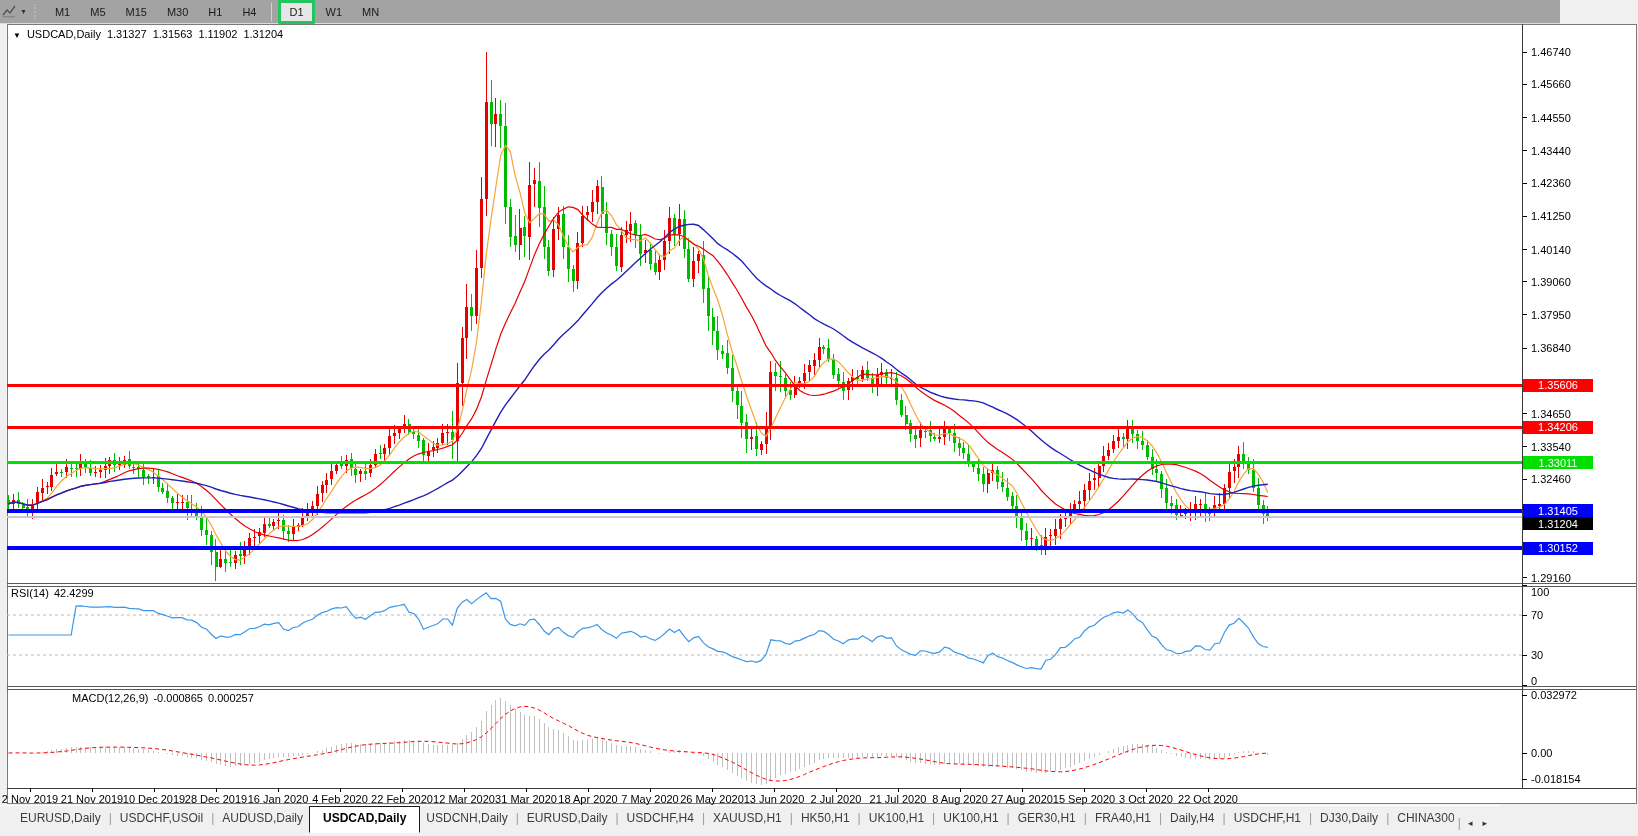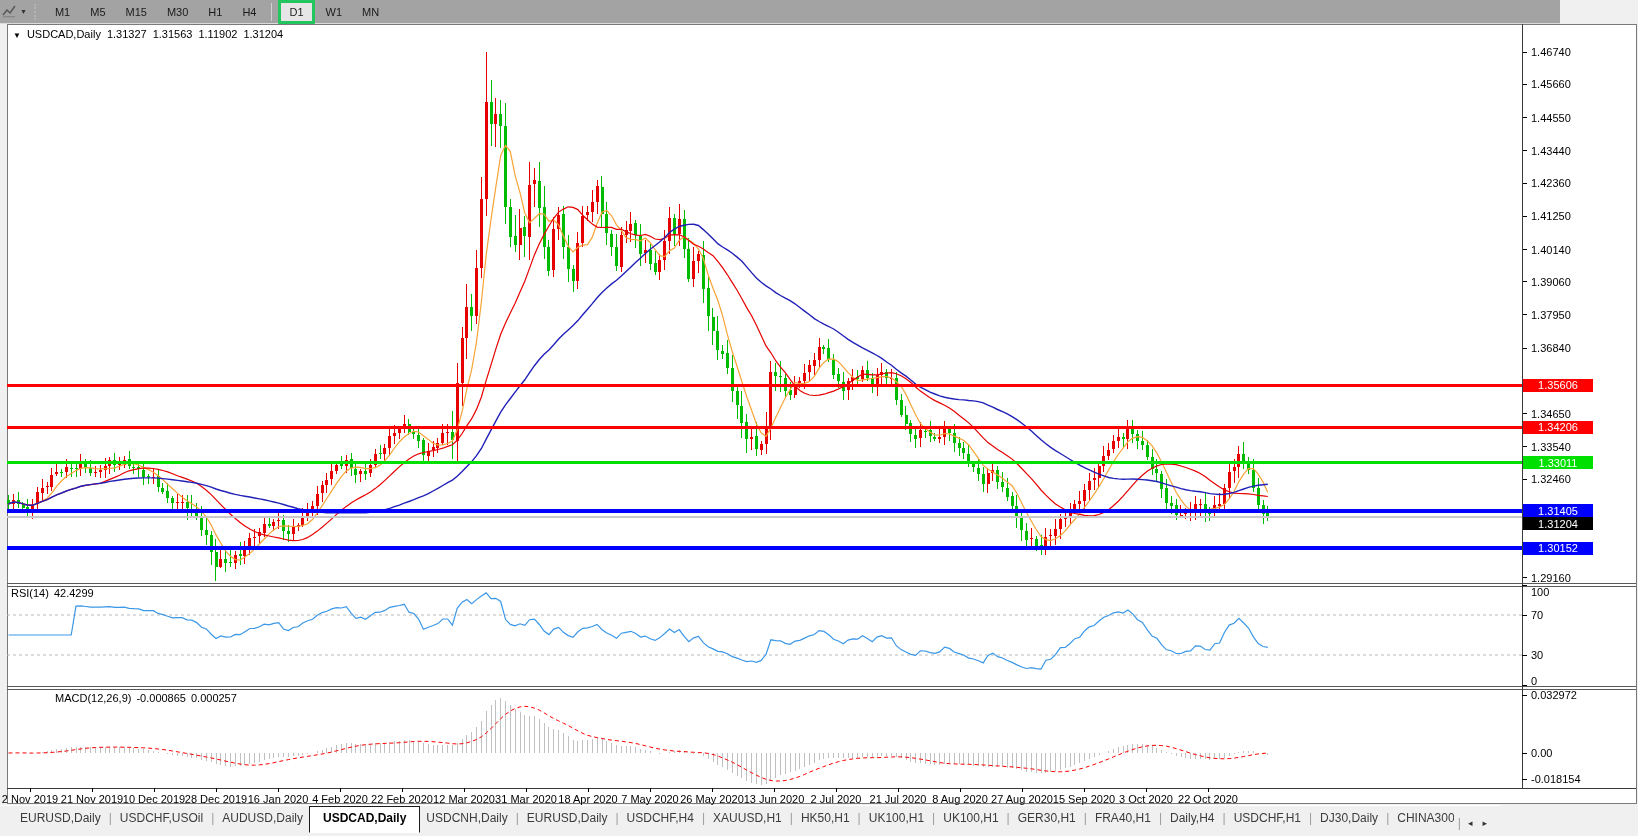--- a/index.html
+++ b/index.html
@@ -24,21 +24,21 @@
     font-size:11px;color:#1a1a1a;padding:3px 8px;margin:0 1px;
     border:1px solid transparent;border-radius:1px;cursor:default;
   }
   .tf-btn.active{background:#e6e6e6;border:3px solid #22c55e;}
   
   .legend{position:absolute;font-size:11px;color:#000;white-space:pre;z-index:5;}
   #legend-main{left:13px;top:28px;}
   #legend-main .num{margin-left:6px;}
   #collapse-tri{font-size:8px;margin-right:6px;color:#000;}
   #legend-rsi{left:11px;top:587px;}
-  #legend-macd{left:11px;top:692px;padding-left:44px;}
+  #legend-macd{left:28px;top:692px;padding-left:44px;}
   .legend .num2{margin-left:5px;}
   
   #tabbar{
     position:absolute;left:0;top:805px;width:1500px;height:31px;
     background:#f0f0f0;border-top:1px solid #ffffff;
     display:flex;align-items:flex-start;
   }
   #tabstrip{display:flex;align-items:flex-start;padding-left:14px;flex:1;overflow:hidden;}
   .tab{
     font-size:12px;color:#3c3c3c;padding:5px 6px 6px;cursor:default;white-space:nowrap;

